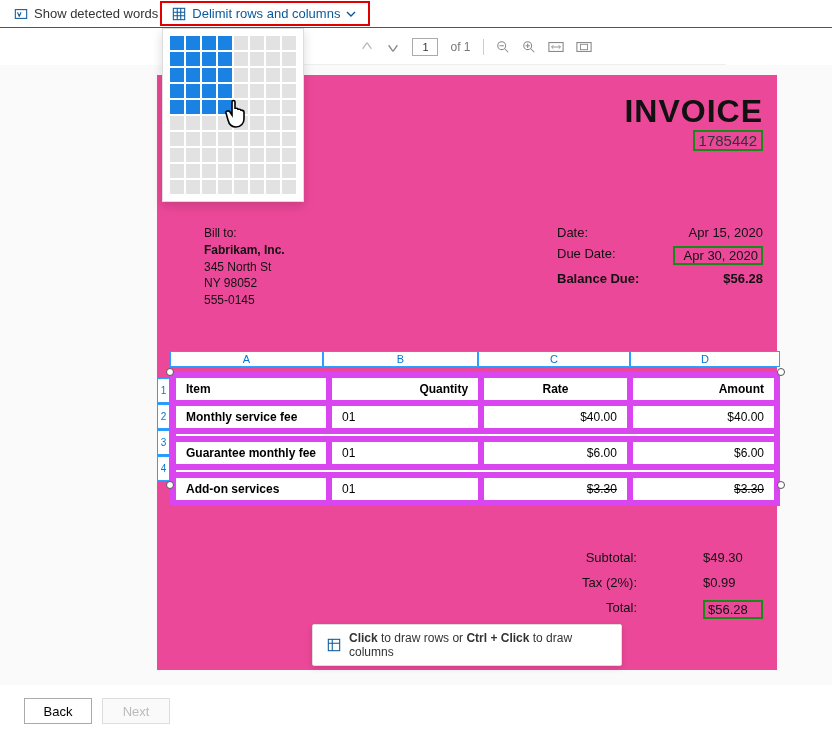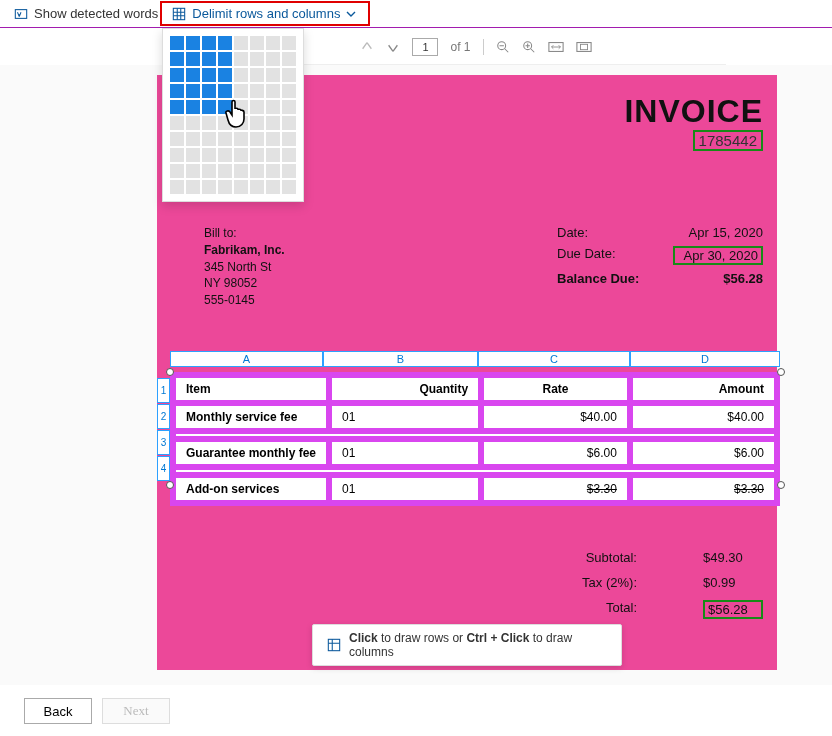--- a/index.html
+++ b/index.html
@@ -281,21 +281,20 @@
     font-size: 13px;
     border: 1px solid #aaa;
     background: #fff;
     cursor: pointer;
   }
   .btn.disabled {
     color: #bbb;
     border-color: #ddd;
     background: #fafafa;
     cursor: default;
-    font-family: Liberation Serif, serif;
   }
 
   svg { display: block; }
 </style>
 </head>
 <body>
 
 <div class="toolbar">
   <div class="tb-btn">
     <span>

